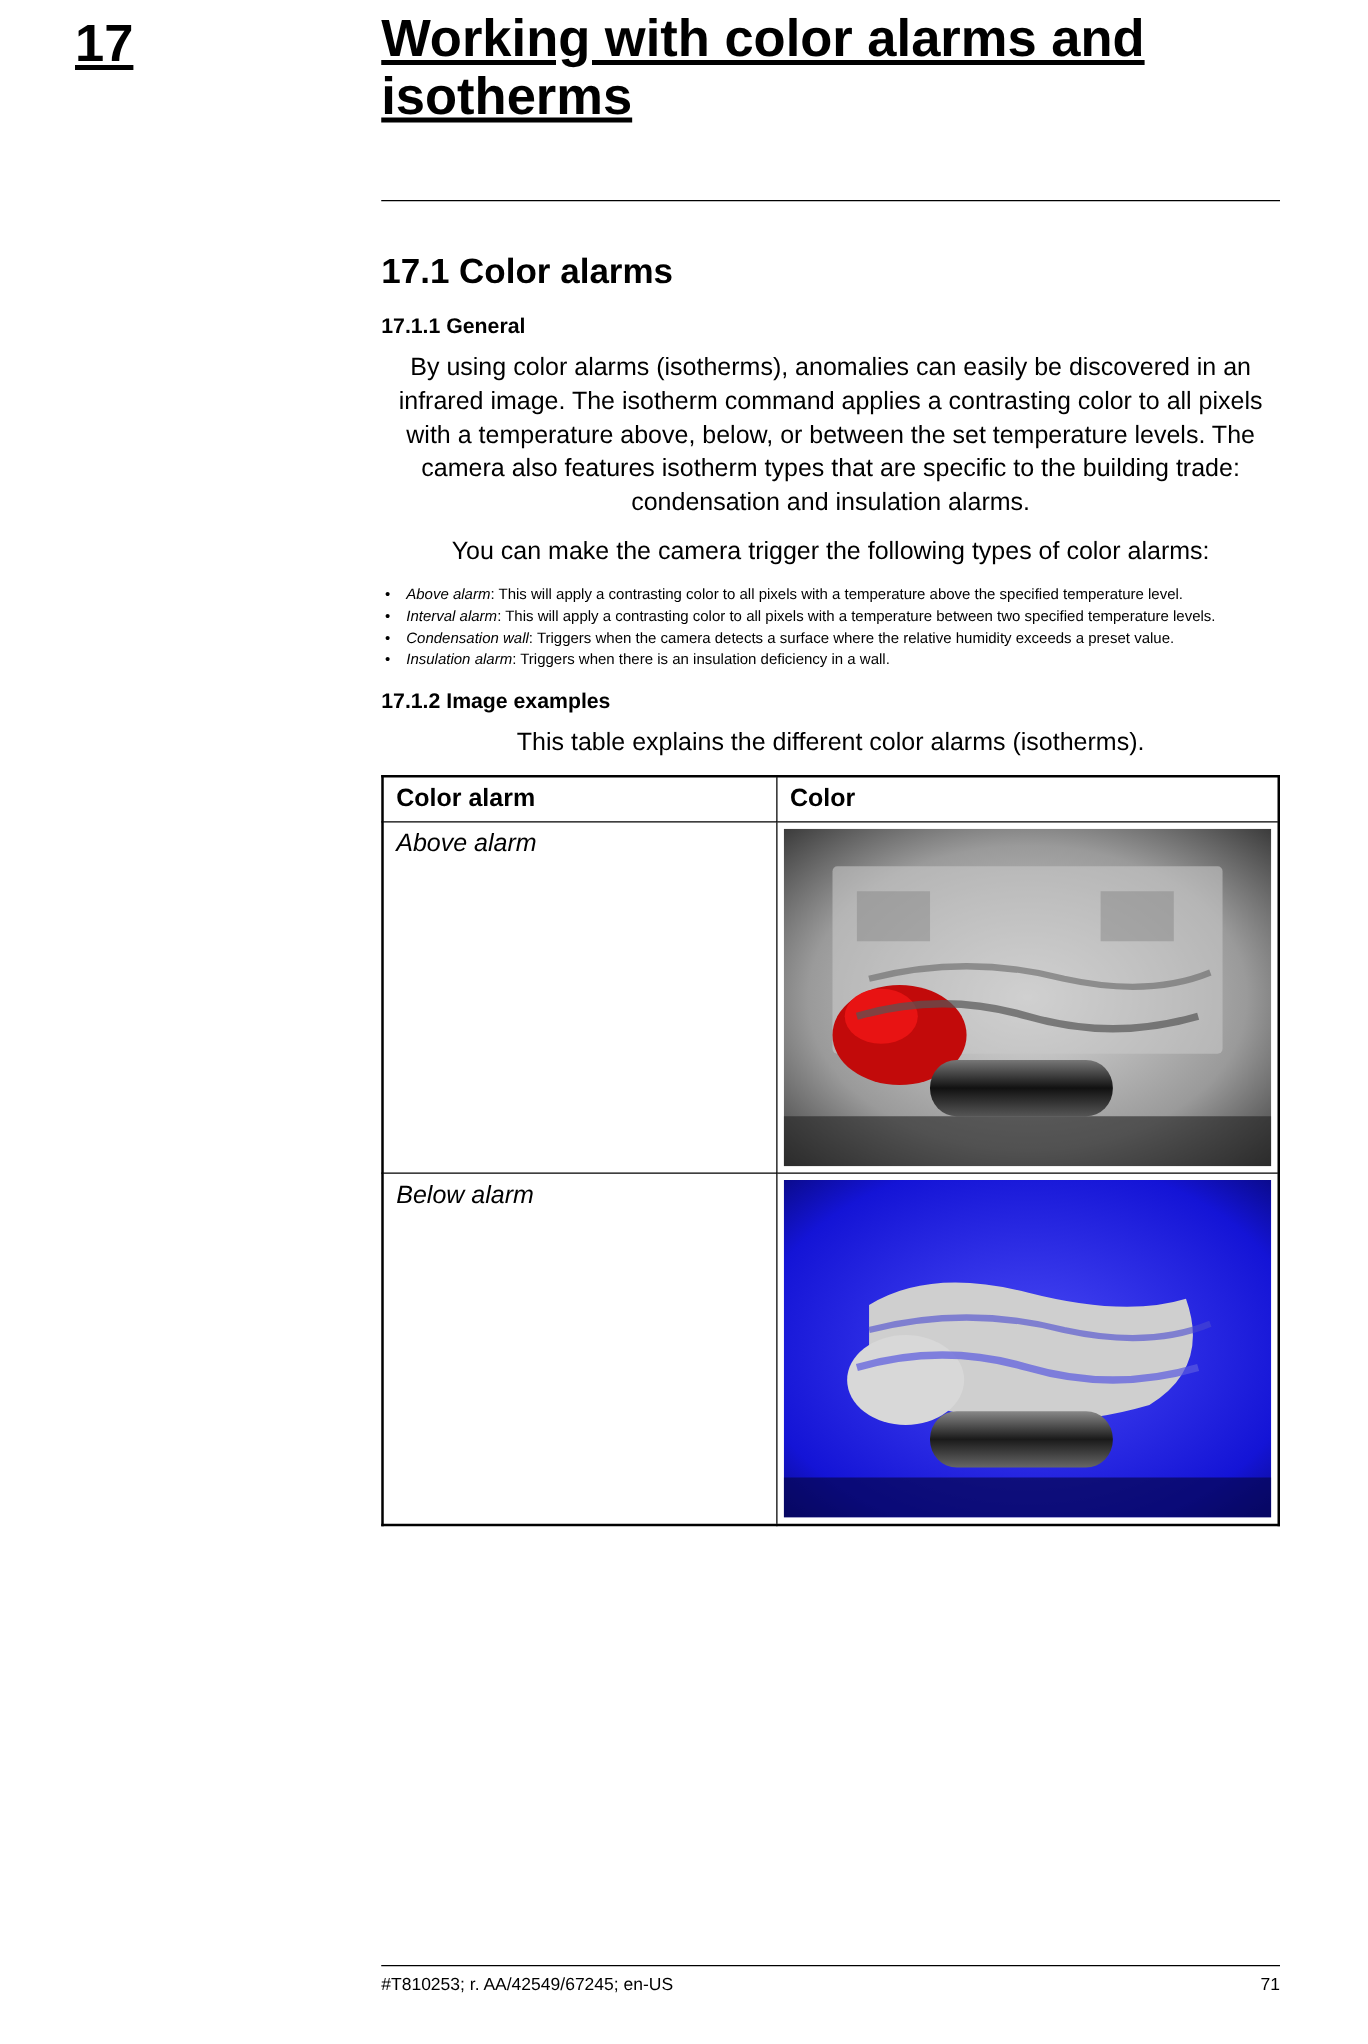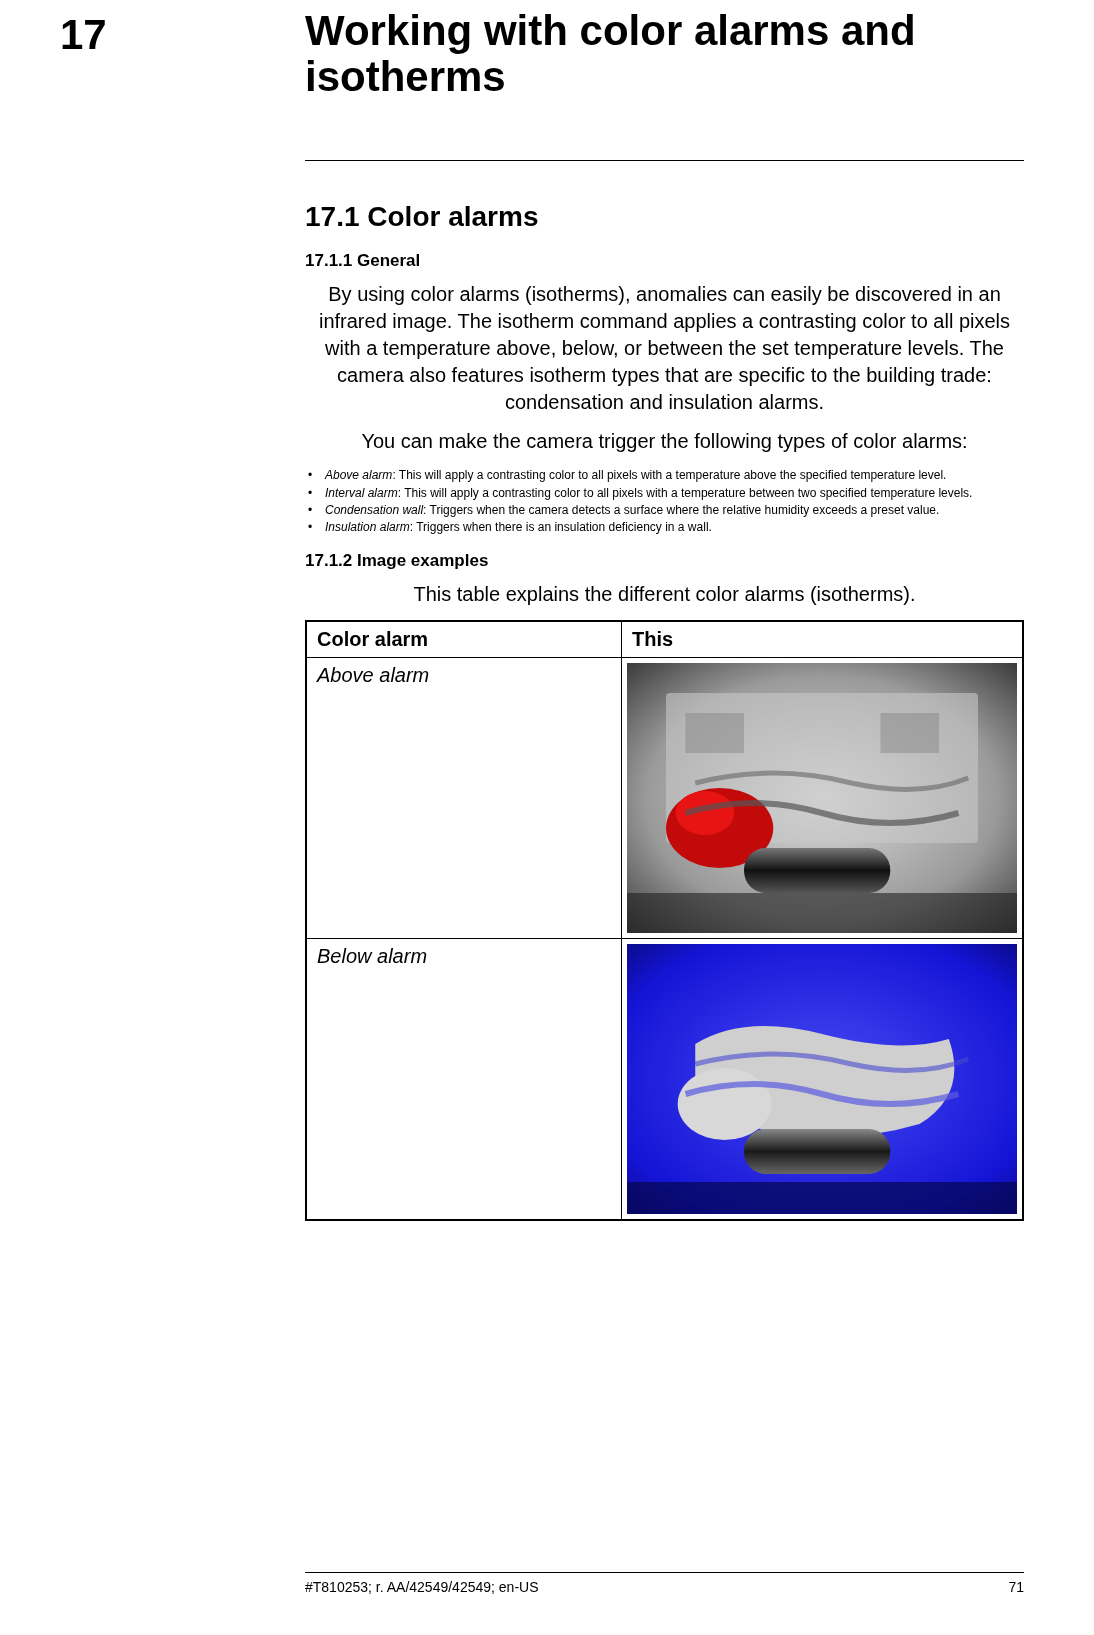--- a/index.html
+++ b/index.html
@@ -13,20 +13,21 @@
     }
     .page {
       padding: 0 60px 0 60px;
       position: relative;
       height: 100%;
     }
     .chapter-header {
       display: flex;
       align-items: flex-start;
       padding-top: 8px;
+      text-decoration: underline;
     }
     .chapter-number {
       font-size: 42px;
       font-weight: bold;
       width: 245px;
       flex-shrink: 0;
       line-height: 1;
       padding-top: 6px;
     }
     .chapter-title {
@@ -156,21 +157,21 @@
     </ul>
 
     <h3 class="subsection-heading">17.1.2    Image examples</h3>
 
     <p class="body-text">This table explains the different color alarms (isotherms).</p>
 
     <table class="alarm-table">
       <thead>
         <tr>
           <th>Color alarm</th>
-          <th>This</th>
+          <th>Color</th>
         </tr>
       </thead>
       <tbody>
         <tr>
           <td class="label-cell">Above alarm</td>
           <td class="image-cell">
             <svg class="thermal-img" viewBox="0 0 400 270" preserveAspectRatio="none">
               <defs>
                 <radialGradient id="vig1" cx="50%" cy="50%" r="75%">
                   <stop offset="0%" stop-color="#dcdcdc"></stop>
@@ -221,18 +222,18 @@
               <rect x="0" y="238" width="400" height="32" fill="#050550" opacity="0.7"></rect>
             </svg>
           </td>
         </tr>
       </tbody>
     </table>
   </div>
 
   <div class="footer">
     <div class="footer-inner">
-      <span>#T810253; r. AA/42549/42549; en-US</span>
+      <span>#T810253; r. AA/42549/67245; en-US</span>
       <span>71</span>
     </div>
   </div>
 
 </div>
 
 </body></html>

